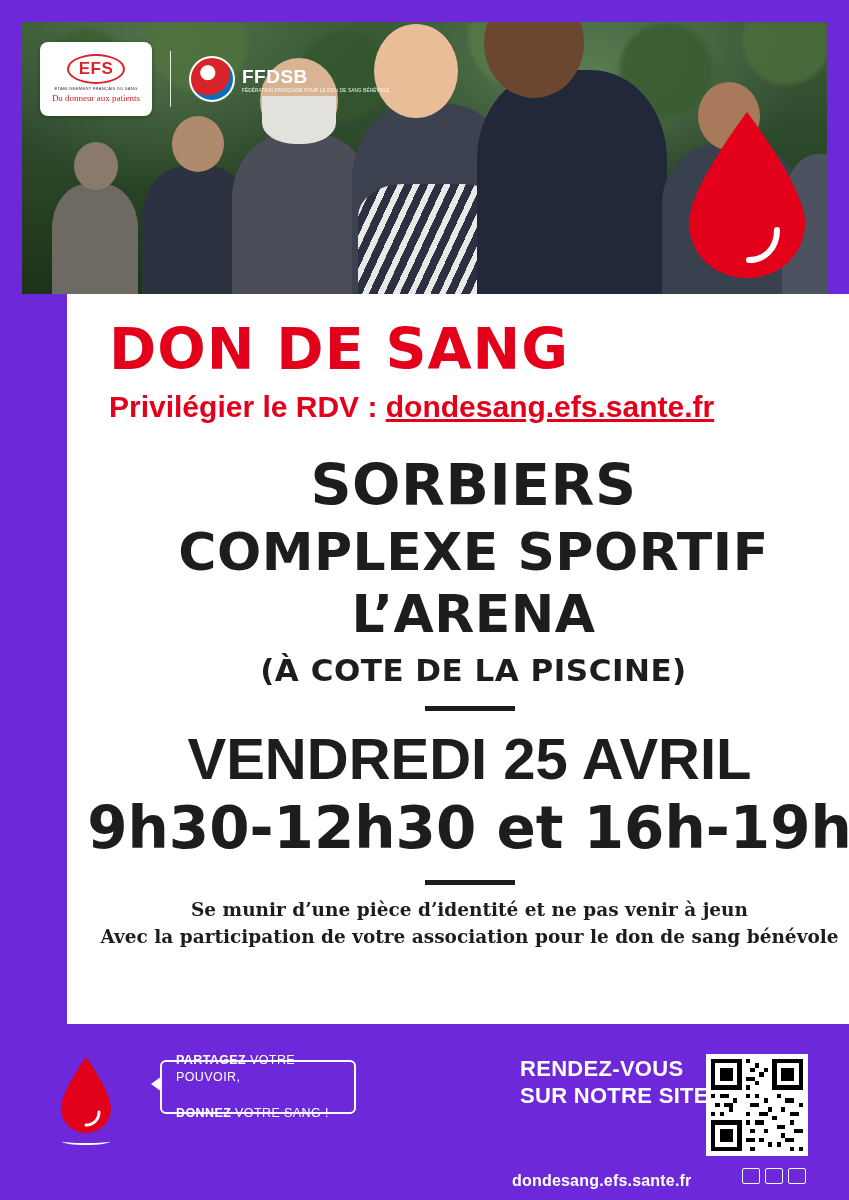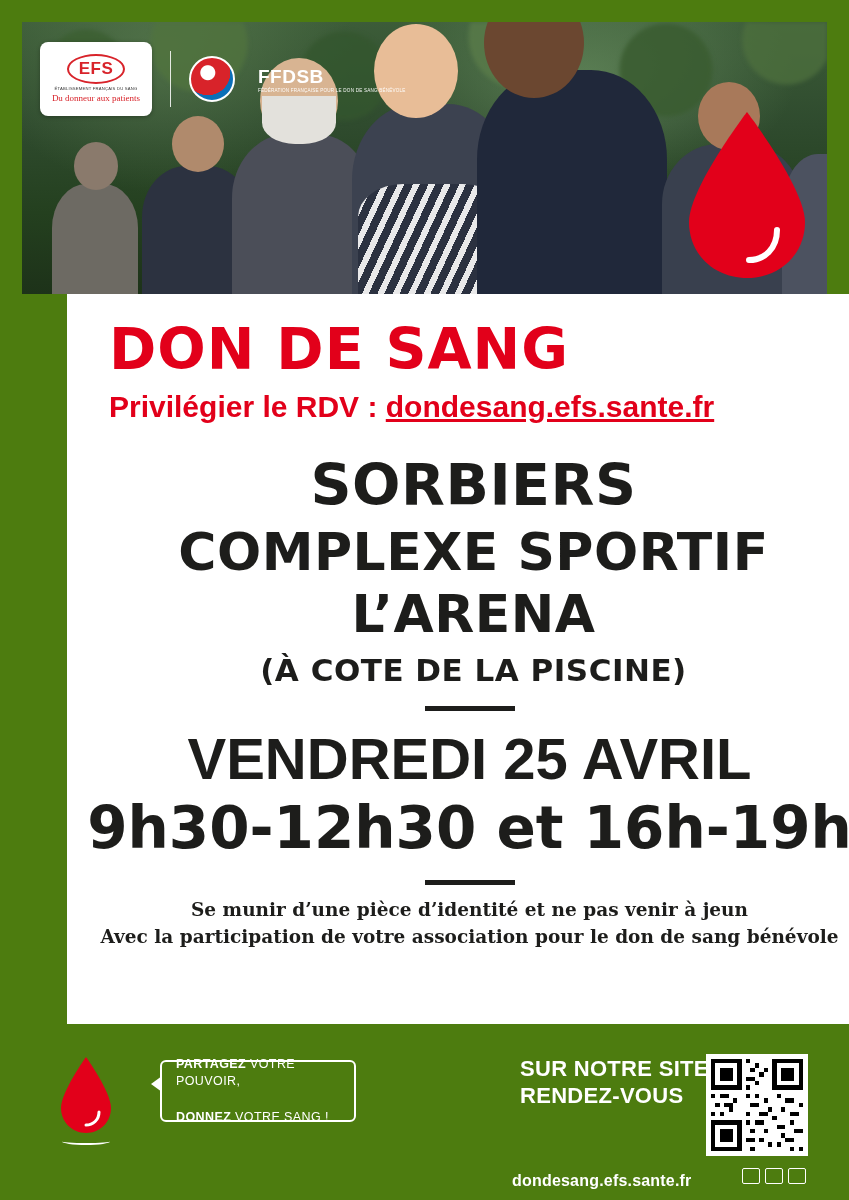--- a/index.html
+++ b/index.html
@@ -5,21 +5,21 @@
   * { box-sizing: border-box; margin: 0; padding: 0; }
   html, body {
     width: 849px; height: 1200px;
     font-family: "Liberation Sans", sans-serif;
     background: #0fb4d4;
     overflow: hidden;
   }
   .poster {
     position: relative;
     width: 849px; height: 1200px;
-    background: #4d7c0f;
+    background: #6d28d9;
   }
 
   
   .photo-band {
     position: absolute;
     left: 22px; top: 22px;
     width: 805px; height: 272px;
     background: #2d4d30;
     overflow: hidden;
   }
@@ -78,21 +78,21 @@
     box-shadow: 0 1px 4px rgba(0,0,0,.3);
   }
   .efs-ring {
     width: 58px; height: 30px; border: 2px solid #d8232a; border-radius: 50%;
     display:flex; align-items:center; justify-content:center;
     font-weight: 800; color:#d8232a; font-size: 17px; letter-spacing:.5px;
   }
   .efs-sub { font-size: 4.2px; color:#333; letter-spacing:.2px; margin-top:2px; }
   .efs-slogan { font-size: 9px; color:#d8232a; line-height:1.05; text-align:center; margin-top:3px; font-family:"Liberation Serif", serif; }
   .logo-sep { width: 1px; height: 56px; background: rgba(255,255,255,.85); }
-  .ffdsb { display:flex; align-items:center; gap:23px; }
+  .ffdsb { display:flex; align-items:center; gap:7px; }
   .ffdsb-badge {
     width: 46px; height: 46px; border-radius: 50%;
     background: radial-gradient(circle at 40% 35%, #ffffff 0 7px, #d8232a 8px 60%, #0b6fb8 61% 100%);
     border: 2px solid #fff;
   }
   .ffdsb-txt { color:#fff; }
   .ffdsb-txt .nm { font-weight: 800; font-size: 19px; letter-spacing: .5px; }
   .ffdsb-txt .dsc { font-size: 4.6px; letter-spacing: .2px; opacity:.95; }
 
   
@@ -177,21 +177,21 @@
   .footer {
     position: absolute; left: 0; top: 1024px; width: 849px; height: 176px;
   }
   .foot-drop { position:absolute; left: 58px; top: 32px; width: 56px; height: 78px; }
   .foot-shadow {
     position:absolute; left: 62px; top: 114px; width: 48px; height: 7px;
     border-bottom: 2px solid #fff; border-radius: 50%;
   }
   .bubble {
     position:absolute; left: 160px; top: 36px;
-    width: 196px; height: 62px;
+    width: 196px; height: 54px;
     border: 2px solid #fff; border-radius: 6px;
     color:#fff; display:flex; flex-direction:column; justify-content:center;
     padding-left: 14px;
     gap: 20px;
   }
   .bubble::before {
     content:""; position:absolute; left:-11px; top: 14px;
     width:0; height:0; border-top: 8px solid transparent;
     border-bottom: 8px solid transparent; border-right: 11px solid #fff;
   }
@@ -301,22 +301,22 @@
       </svg>
     </div>
     <div class="foot-shadow"></div>
 
     <div class="bubble">
       <div class="l1"><b>PARTAGEZ</b><span> VOTRE POUVOIR,</span></div>
       <div class="l2"><b>DONNEZ</b><span> VOTRE SANG !</span></div>
     </div>
 
     <div class="rdv-site">
+      <div>RENDEZ-VOUS</div>
       <div>SUR NOTRE SITE</div>
-      <div>RENDEZ-VOUS</div>
     </div>
 
     <div class="qr">
       <svg class="grid" viewBox="0 0 21 21" shape-rendering="crispEdges" aria-hidden="true">
         <rect width="21" height="21" fill="#fff"></rect>
         <g fill="#000">
           <rect x="0" y="0" width="7" height="1"></rect>
             <rect x="0" y="6" width="7" height="1"></rect>
           <rect x="0" y="0" width="1" height="7"></rect>
             <rect x="6" y="0" width="1" height="7"></rect>

